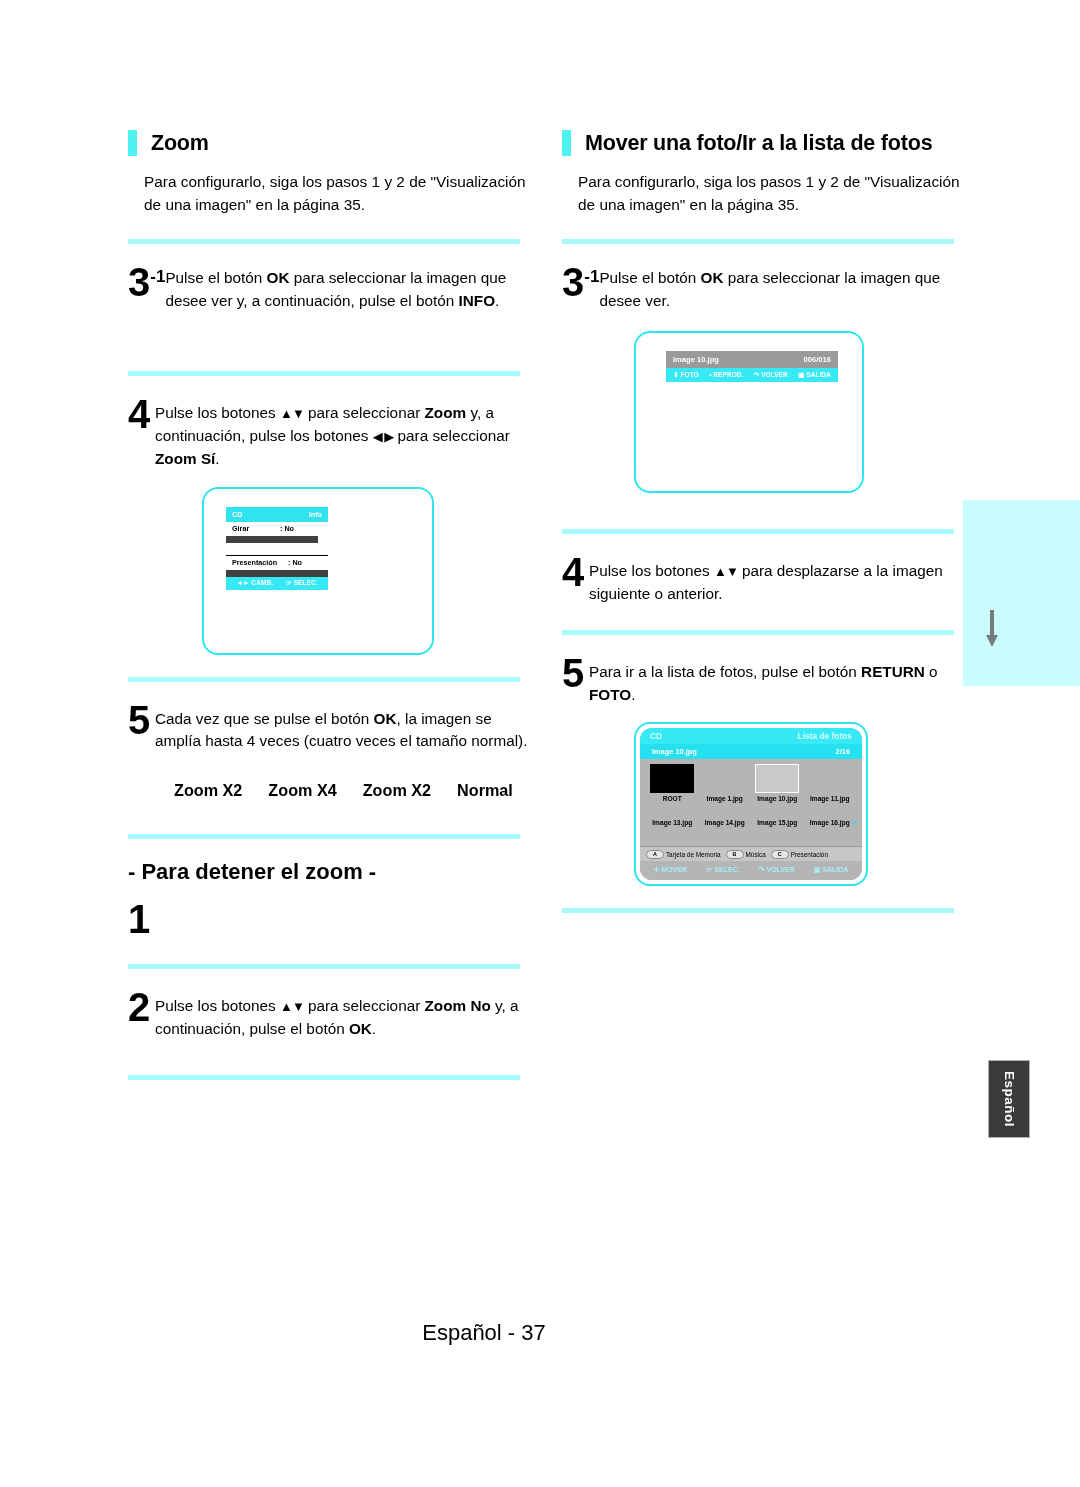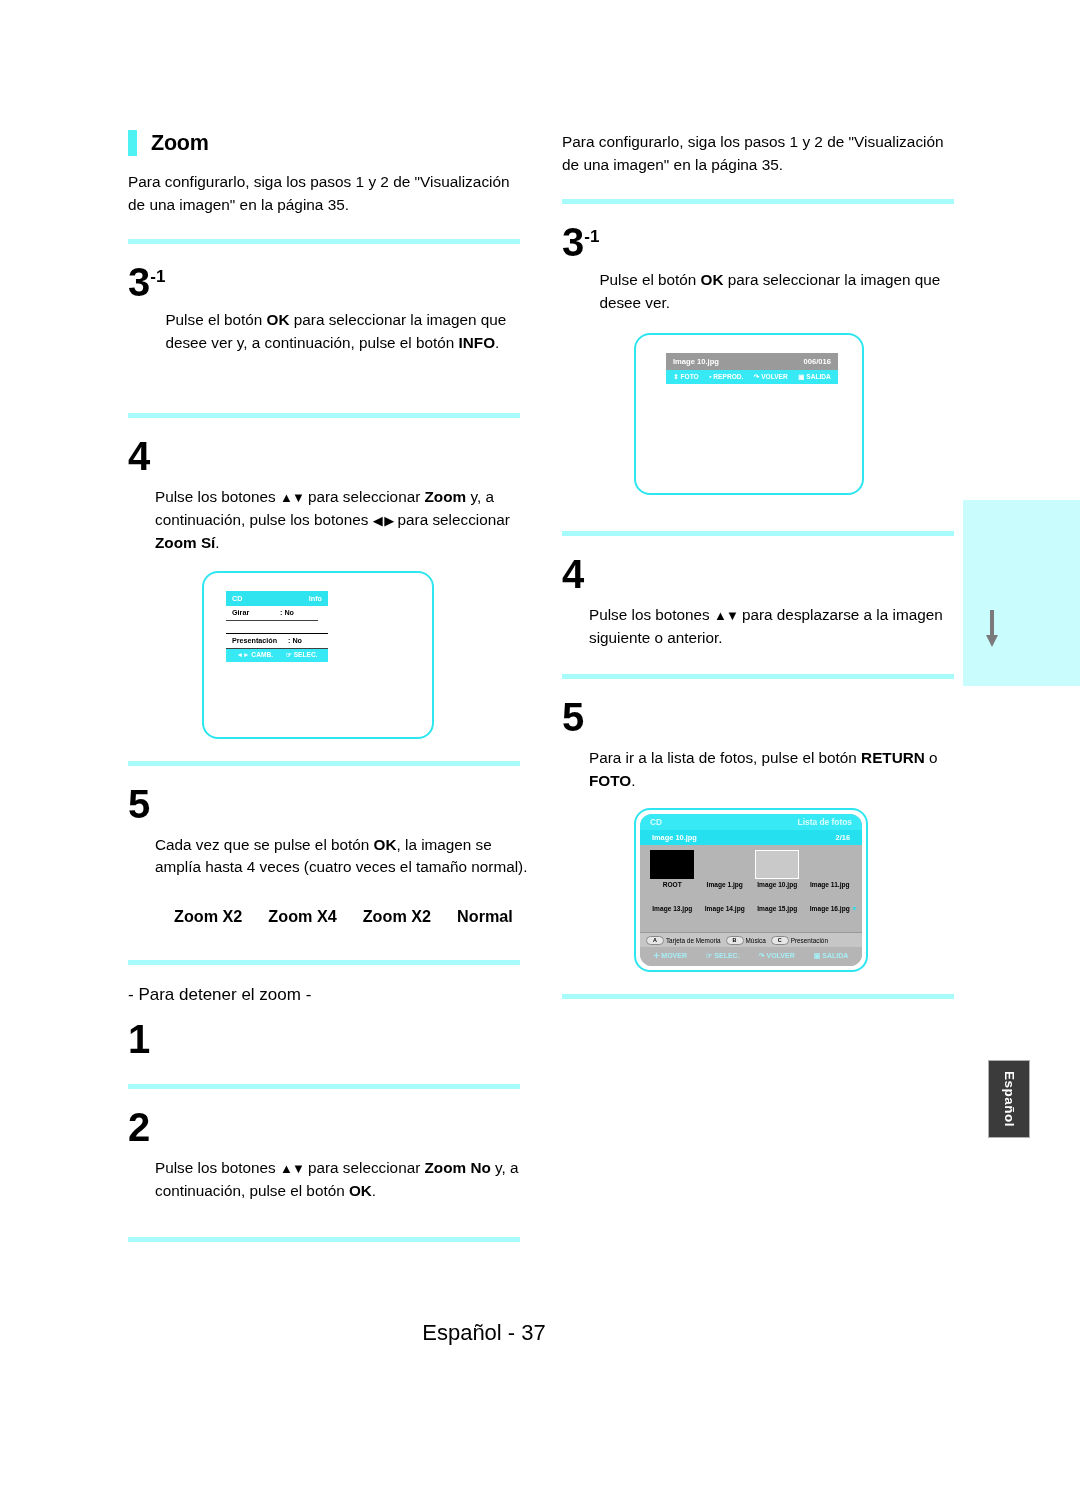--- a/index.html
+++ b/index.html
@@ -47,21 +47,21 @@
     font-size: 21.5px;
     font-weight: bold;
     letter-spacing: -0.2px;
     white-space: nowrap;
   }
   .head-title.wide { font-size: 21.5px; }
 
   .intro {
     font-size: 15.4px;
     line-height: 1.52;
-    margin: 0 0 8px 0;
+    margin: 0 0 8px 16px;
     max-width: 392px;
   }
 
   
   .divider {
     height: 5px;
     background: #a8fbfb;
     margin: 22px 0 20px 0;
   }
   .divider.full { width: 392px; }
@@ -84,21 +84,20 @@
   .step-num .sup {
     font-size: 17px;
     vertical-align: super;
     font-weight: bold;
   }
   .step-body {
     font-size: 15.3px;
     line-height: 1.5;
     padding-top: 3px;
     flex: 1 1 auto;
-    margin-top: 42px;
   }
   .step-body.tight { padding-top: 6px; }
   b { font-weight: bold; }
 
   
   .tv {
     border: 2px solid #2ee6ef;
     border-radius: 16px;
     background: #ffffff;
     position: relative;
@@ -163,21 +162,21 @@
     background: #2fe3ef;
     color: #ffffff;
     display: flex;
     justify-content: space-between;
     padding: 3px 6px;
     box-sizing: border-box;
     font-weight: bold;
   }
   .cd-row {
     background: #ffffff;
-    border-bottom: 1px solid #404040;
+    border-bottom: 7px solid #404040;
     display: flex;
     padding: 2.5px 6px;
     box-sizing: border-box;
     font-weight: bold;
     color: #000;
     width: 92px;
   }
   .cd-row .lbl { width: 48px; }
   .cd-row.wide { width: 102px; border-top: 1px solid #000; }
   .cd-foot {
@@ -302,22 +301,22 @@
   .zoom-seq {
     display: flex;
     gap: 26px;
     font-size: 16.2px;
     font-weight: bold;
     margin: 28px 0 0 46px;
   }
 
   
   .subhead {
-    font-size: 17px;
-    font-weight: normal;
+    font-size: 22px;
+    font-weight: bold;
     margin: 0 0 16px 0;
   }
 
   
   .edge-tab {
     position: absolute;
     left: 963px;
     top: 500px;
     width: 117px;
     height: 186px;
@@ -453,20 +452,24 @@
       <div class="step-body tight">
         <span>Pulse los botones  </span><span class="tri">▲▼</span><span> para seleccionar </span><b>Zoom No</b><span> y, a continuación, pulse el botón </span><b>OK</b><span>.</span>
       </div>
     </div>
 
     <div class="divider full" style="margin-top:34px;"></div>
   </div>
 
   <div class="col col-right">
 
+    <div class="section-head">
+      <div class="head-bar"></div>
+      <div class="head-title wide">Mover una foto/Ir a la lista de fotos</div>
+    </div>
 
     <p class="intro">Para configurarlo, siga los pasos 1 y 2 de "Visualización de una imagen" en la página 35.</p>
 
     <div class="divider full"></div>
 
     <div class="step">
       <div class="step-num">
         <span>3</span><span class="sup">-1</span>
       </div>
       <div class="step-body">

